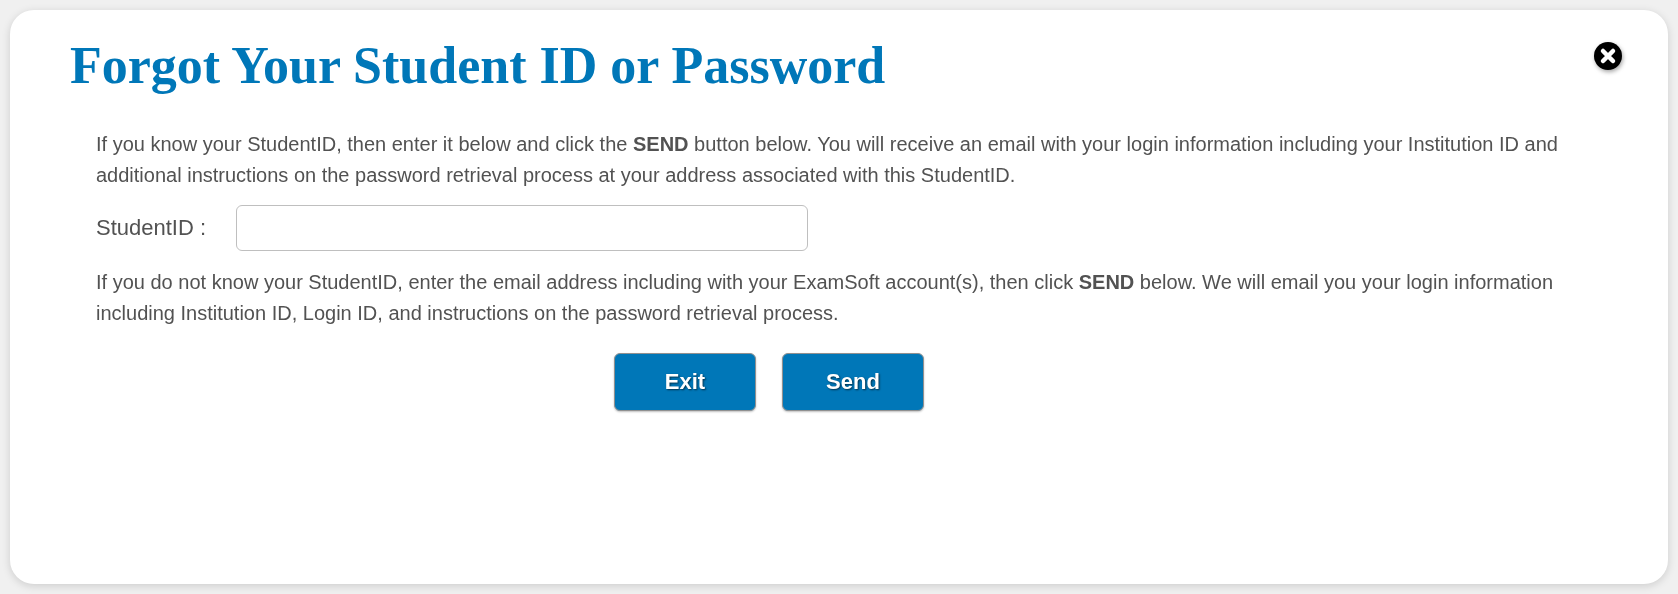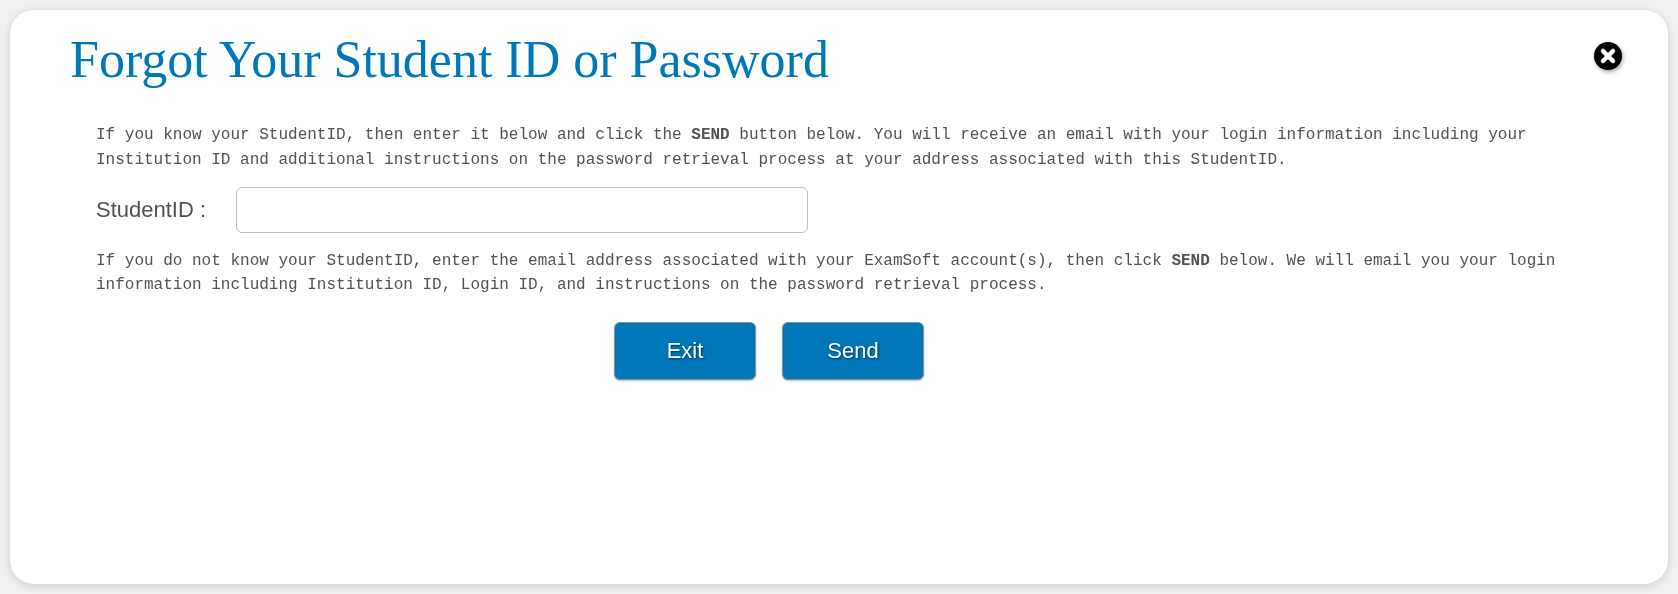--- a/index.html
+++ b/index.html
@@ -29,34 +29,33 @@
       height: 32px;
       cursor: pointer;
     }
     .close-btn svg {
       filter: drop-shadow(1px 2px 2px rgba(0,0,0,0.35));
     }
     .title {
       font-family: Georgia, 'Times New Roman', serif;
       font-size: 52px;
       color: #0077b8;
-      font-weight: normal;
+      font-weight: bold;
       margin-bottom: 34px;
-      margin-top: 0;
+      margin-top: 6px;
     }
     .content {
       padding-left: 26px;
       padding-right: 26px;
     }
     .description {
-      font-size: 16px;
+      font-size: 20px;
       color: #525252;
       line-height: 1.55;
       margin-bottom: 14px;
-      font-family: Liberation Mono, monospace;
     }
     .description strong {
       font-weight: bold;
       color: #525252;
     }
     .form-row {
       display: flex;
       align-items: center;
       margin-bottom: 16px;
     }
@@ -82,21 +81,21 @@
       padding-right: 140px;
     }
     .btn {
       min-width: 142px;
       height: 58px;
       background: #0077b8;
       color: #ffffff;
       border: 1px solid #909090;
       border-radius: 6px;
       font-size: 22px;
-      font-weight: normal;
+      font-weight: bold;
       cursor: pointer;
       text-shadow: 1px 1px 2px rgba(0,0,0,0.6);
       box-shadow: 0 1px 2px rgba(0,0,0,0.25);
       padding: 0 24px;
     }
   </style>
 </head>
 <body>
 
 <div class="dialog">
@@ -115,21 +114,21 @@
     <p class="description">
       <span>If you know your StudentID, then enter it below and click the </span><strong>SEND</strong><span> button below. You will receive an email with your login information including your Institution ID and additional instructions on the password retrieval process at your address associated with this StudentID.</span>
     </p>
 
     <div class="form-row">
       <label class="form-label">StudentID :</label>
       <input type="text" class="form-input" value="" style="">
     </div>
 
     <p class="description">
-      <span>If you do not know your StudentID, enter the email address associated with your ExamSoft account(s), then click </span><strong>SEND</strong><span> below. We will email you your login information including Institution ID, Login ID, and instructions on the password retrieval process.</span>
+      <span>If you do not know your StudentID, enter the email address including with your ExamSoft account(s), then click </span><strong>SEND</strong><span> below. We will email you your login information including Institution ID, Login ID, and instructions on the password retrieval process.</span>
     </p>
 
 
     <div class="button-row">
       <button class="btn">Exit</button>
       <button class="btn">Send</button>
     </div>
 
   </div>
 

